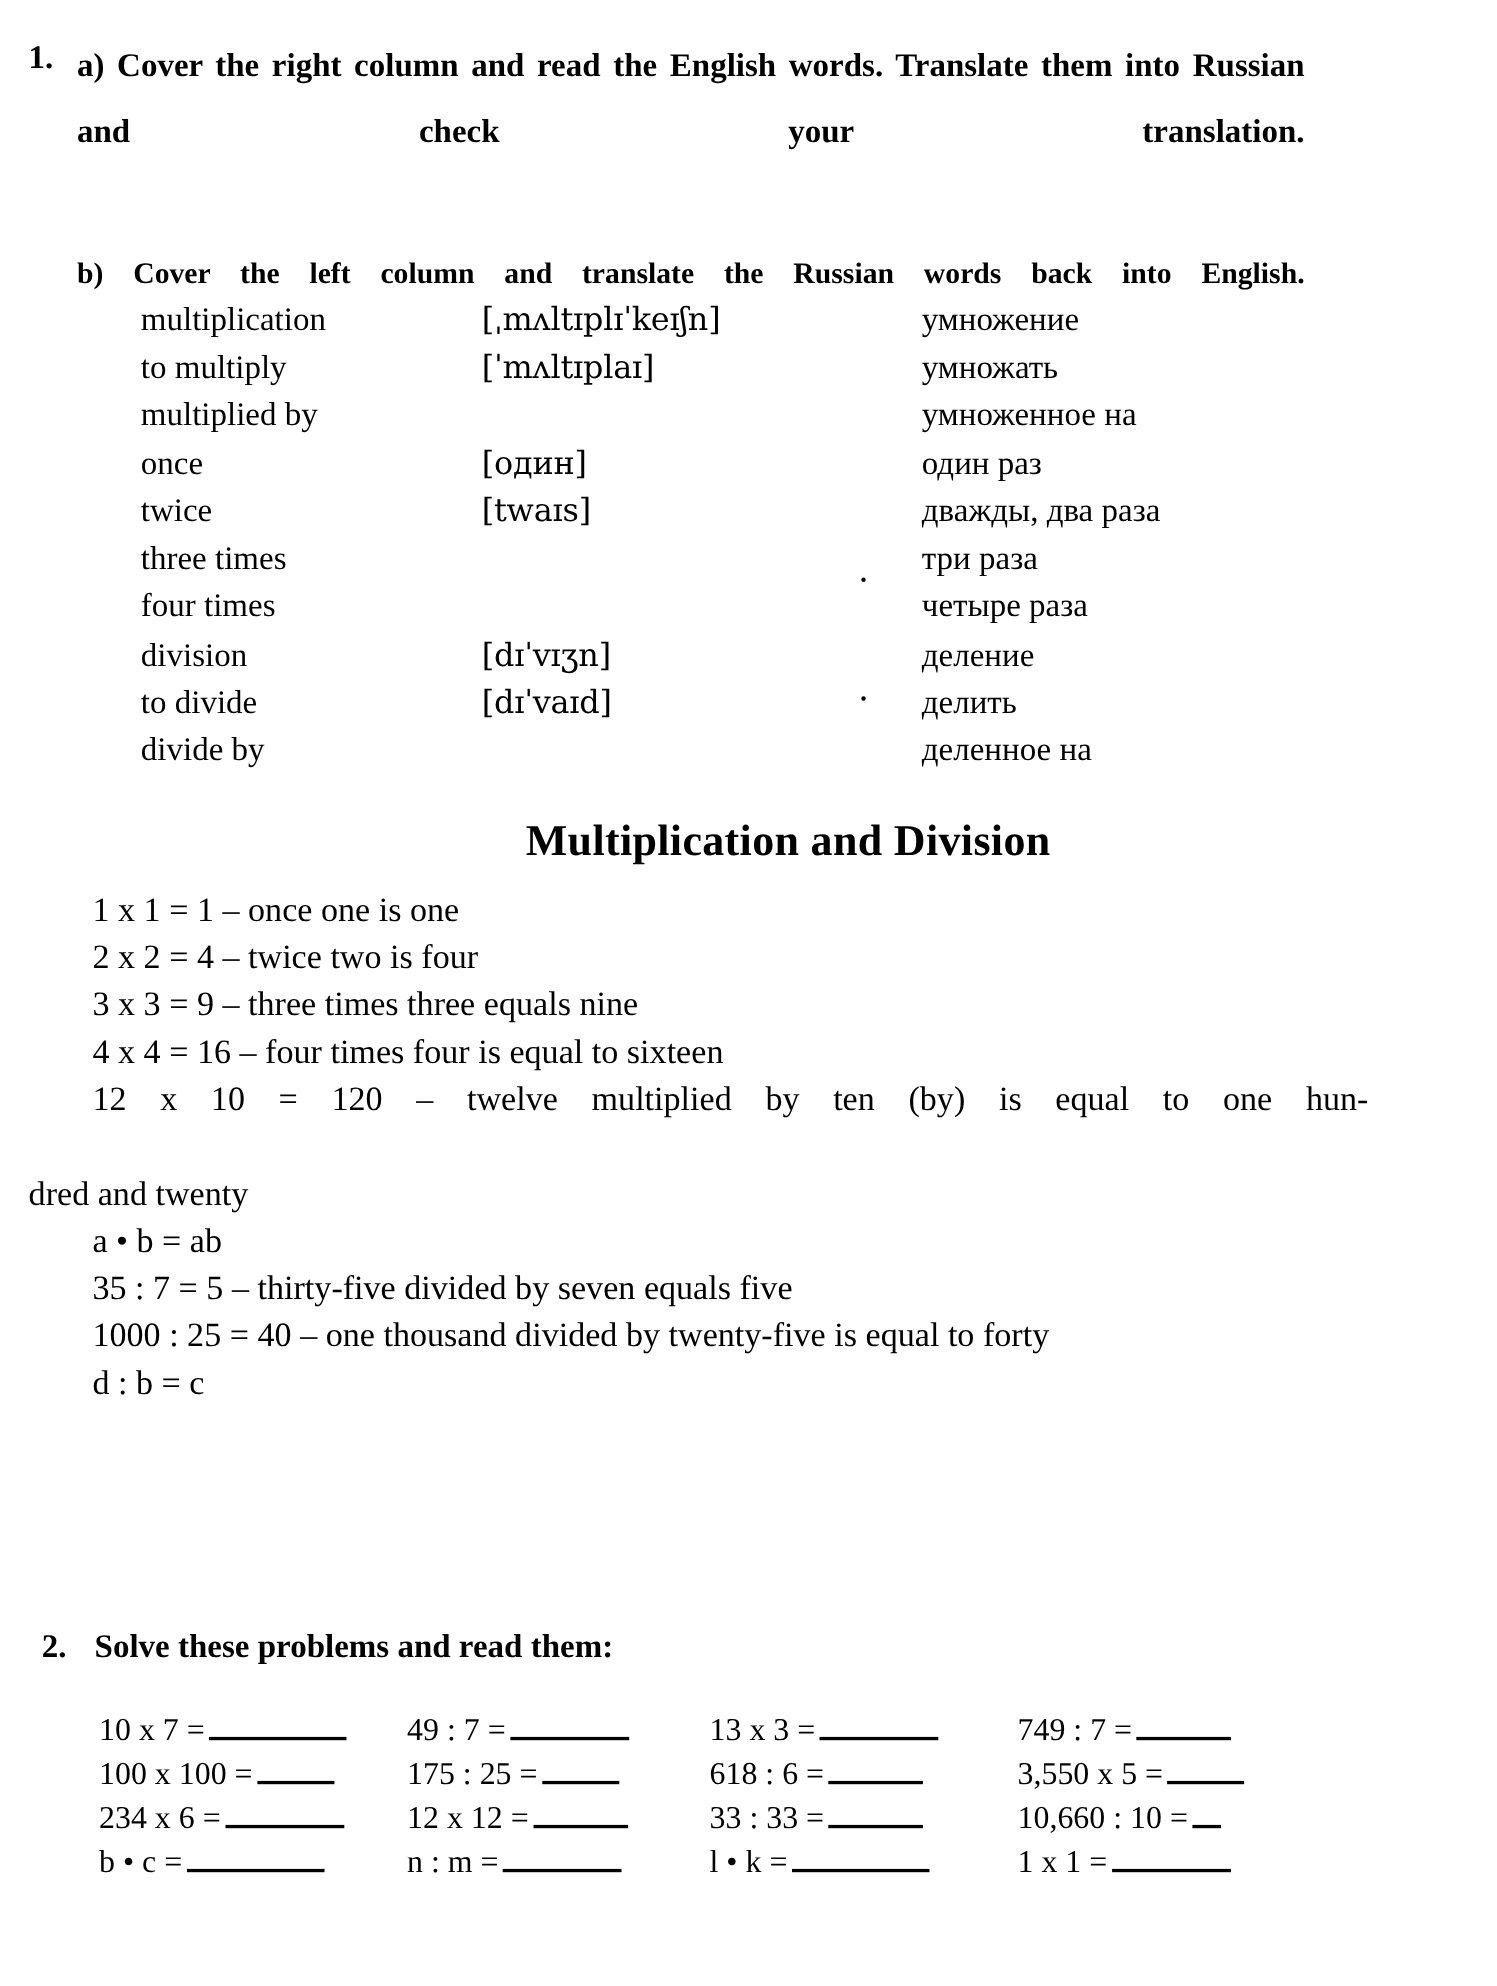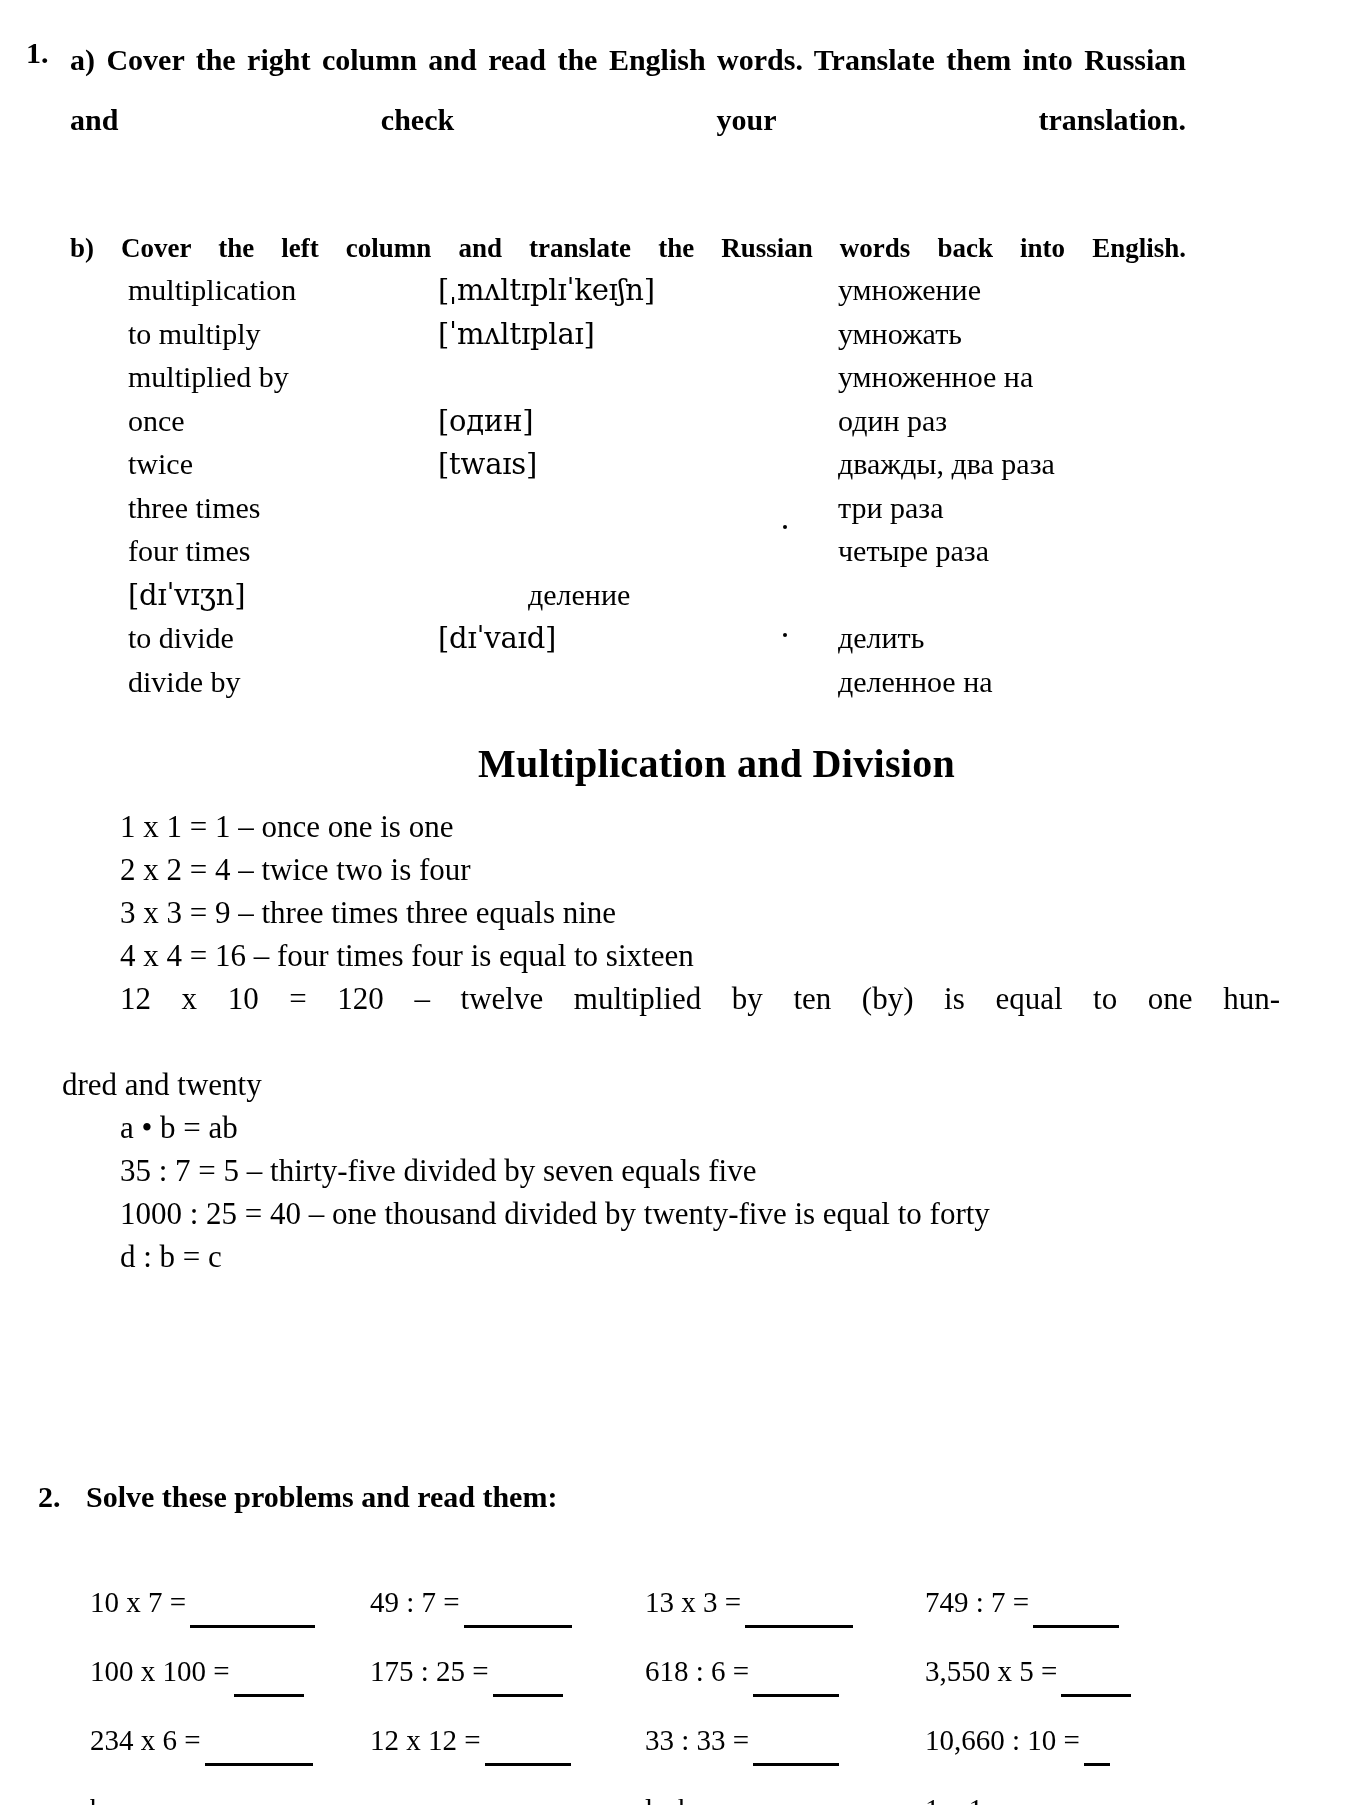--- a/index.html
+++ b/index.html
@@ -113,21 +113,20 @@
     position: absolute;
     top: 805px;
     left: 26px;
     width: 1240px;
     font-size: 31px;
     line-height: 43px;
   }
   .ex-line {
     padding-left: 58px;
     white-space: nowrap;
-    margin-left: 36px;
   }
   .ex-line.spread {
     width: 1160px;
     white-space: normal;
   }
 
   
   .ex2 {
     position: absolute;
     top: 1480px;
@@ -163,22 +162,21 @@
   .prob-col.c1 { width: 275px; }
   .prob-col.c2 { width: 280px; }
   .prob-col.c3 { width: 280px; }
 
   .prob-row {
     height: 40px;
     font-size: 29px;
     line-height: 40px;
     white-space: nowrap;
     display: flex;
-    align-items: flex-end;
-    margin-top: 29px;
+    align-items: flex-start;
   }
   .prob-expr {
     margin-right: 4px;
   }
   .blank {
     display: inline-block;
     border-bottom: 3px solid #000;
     height: 20px;
     position: relative;
     top: 6px;
@@ -249,20 +247,21 @@
       <div class="v-ru">три раза</div>
     </div>
 
     <div class="vocab-row">
       <div class="v-en">four times</div>
       <div class="v-ipa"></div>
       <div class="v-ru">четыре раза</div>
     </div>
 
     <div class="vocab-row">
+      <div class="v-en">division</div>
       <div class="v-ipa">[dɪˈvɪʒn]</div>
       <div class="v-ru">деление</div>
     </div>
 
     <div class="vocab-row">
       <div class="v-en">to divide</div>
       <div class="v-ipa">[dɪˈvaɪd]</div>
       <div class="v-ru">делить</div>
     </div>
 

